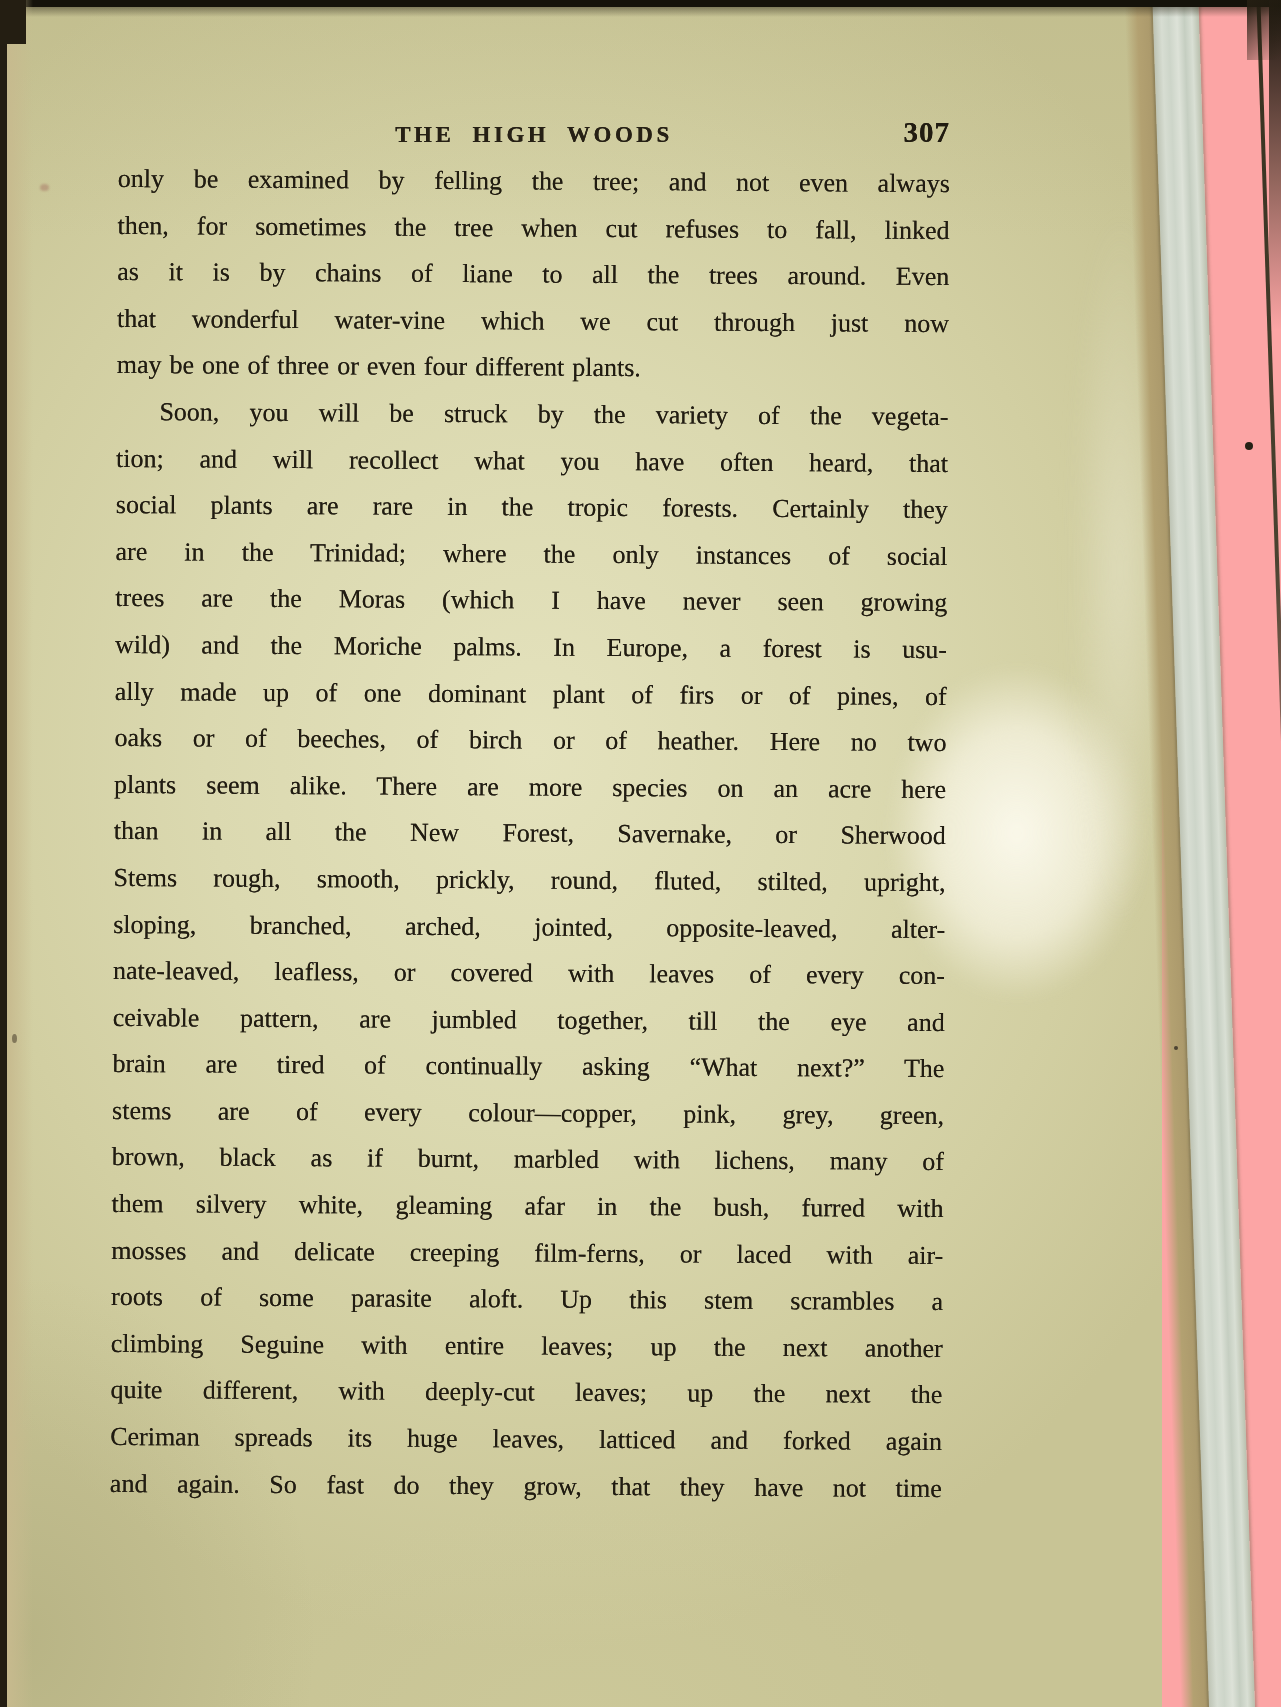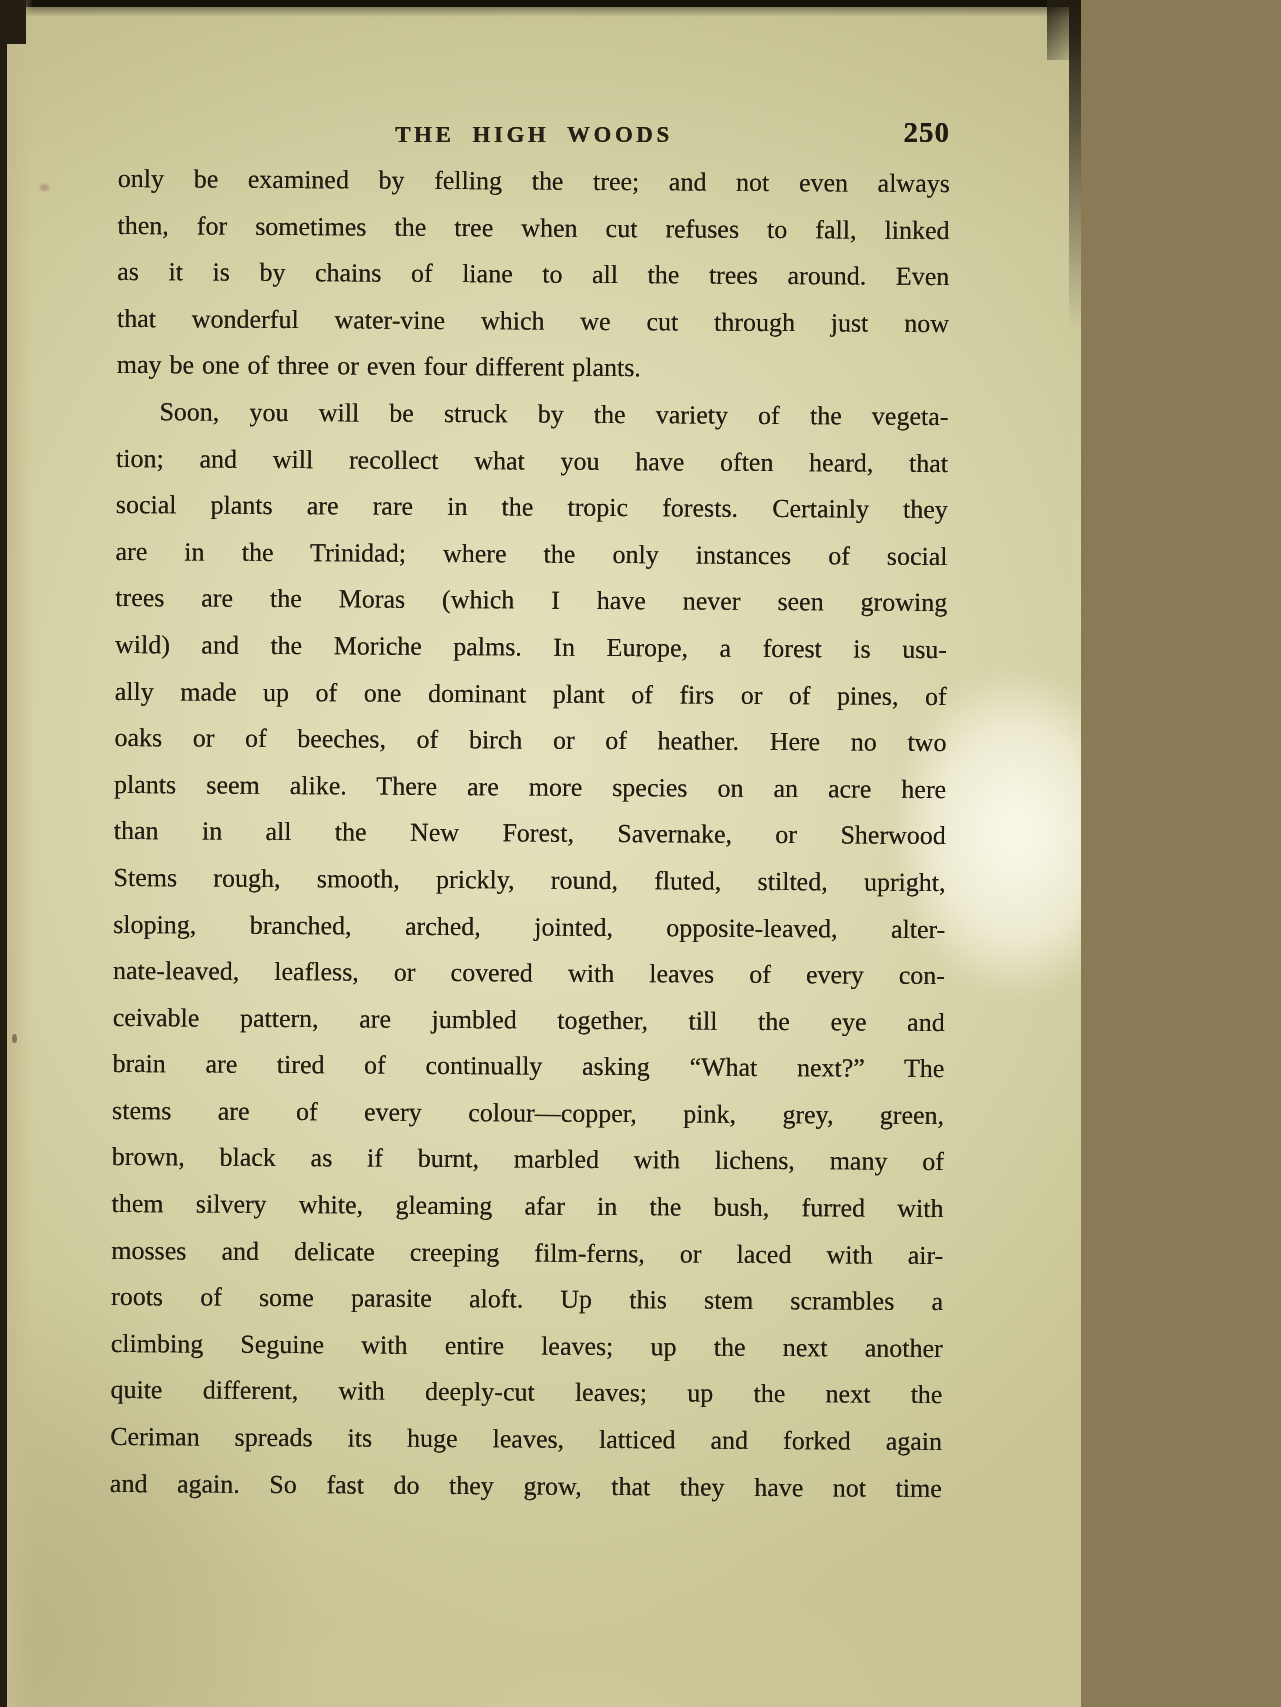--- a/index.html
+++ b/index.html
@@ -1,18 +1,18 @@
 <!DOCTYPE html>
 <html><head>
 <meta charset="utf-8">
 <style>
   html,body { margin:0; padding:0; background:#8a7a55; }
   .stage {
-    position:relative; width:1081px; height:1707px; overflow:hidden;
-    background:#c4b5fd; font-family:"Liberation Serif","DejaVu Serif",serif;
+    position:relative; width:1281px; height:1707px; overflow:hidden;
+    background:#fca5a5; font-family:"Liberation Serif","DejaVu Serif",serif;
   }
   
   .paper {
     position:absolute; left:0; top:0; width:1162px; height:1707px;
     background:
       radial-gradient(ellipse 780px 900px at 46% 44%, #e4e2bd 0%, #dbd9b0 42%, #d2cfa2 72%, #c8c495 100%);
   }
   .paper::after { 
     content:""; position:absolute; inset:0;
     background:
@@ -89,21 +89,21 @@
 <body>
 
 <div class="stage">
   <div class="paper"></div>
   <div class="glare"></div>
   <div class="glare2"></div>
 
   <div class="content">
     <div class="header">
       <div class="running-title">THE HIGH WOODS</div>
-      <div class="page-number">250</div>
+      <div class="page-number">307</div>
     </div>
     <div class="text-block">
         <div class="line">only be examined by felling the tree; and not even always</div>
         <div class="line">then, for sometimes the tree when cut refuses to fall, linked</div>
         <div class="line">as it is by chains of liane to all the trees around.  Even</div>
         <div class="line">that wonderful water-vine which we cut through just now</div>
         <div class="line para-end">may be one of three or even four different plants.</div>
         <div class="line indent">Soon, you will be struck by the variety of the vegeta-</div>
         <div class="line">tion; and will recollect what you have often heard, that</div>
         <div class="line">social plants are rare in the tropic forests.  Certainly they</div>

